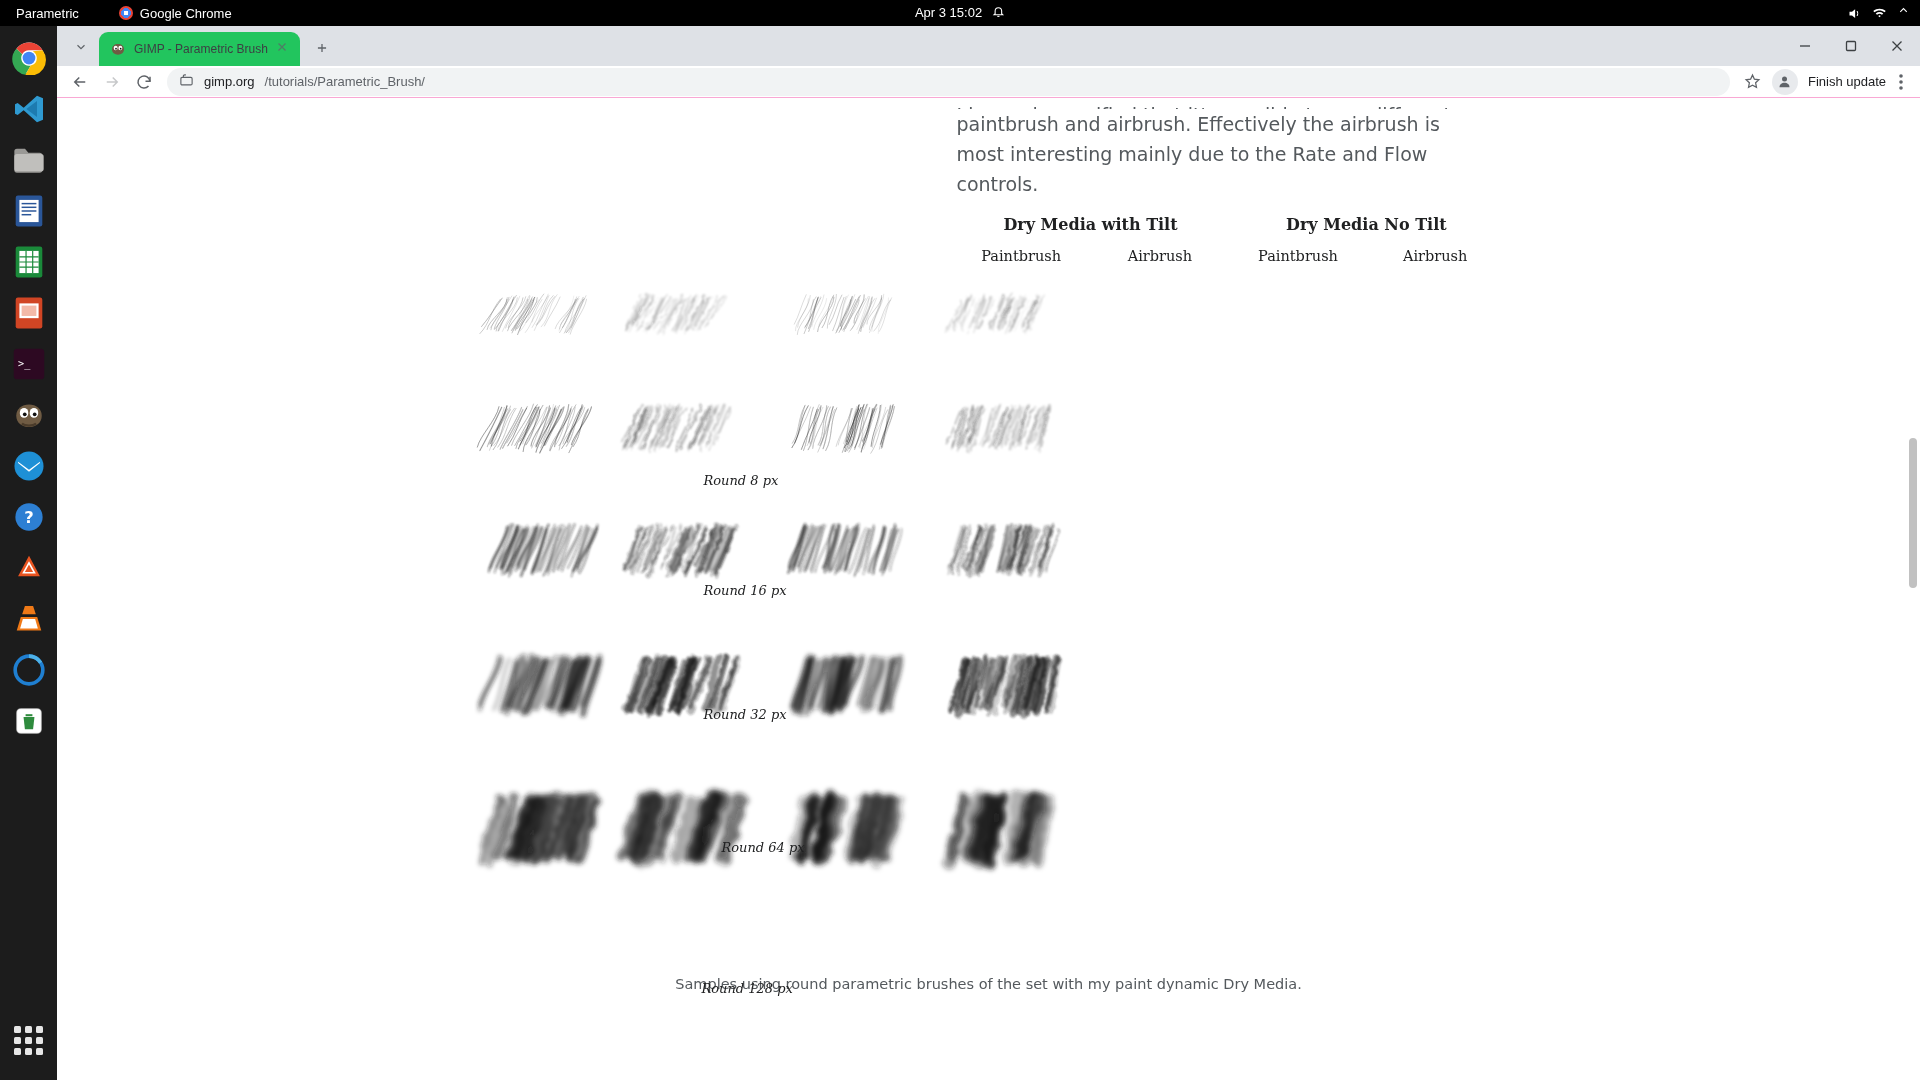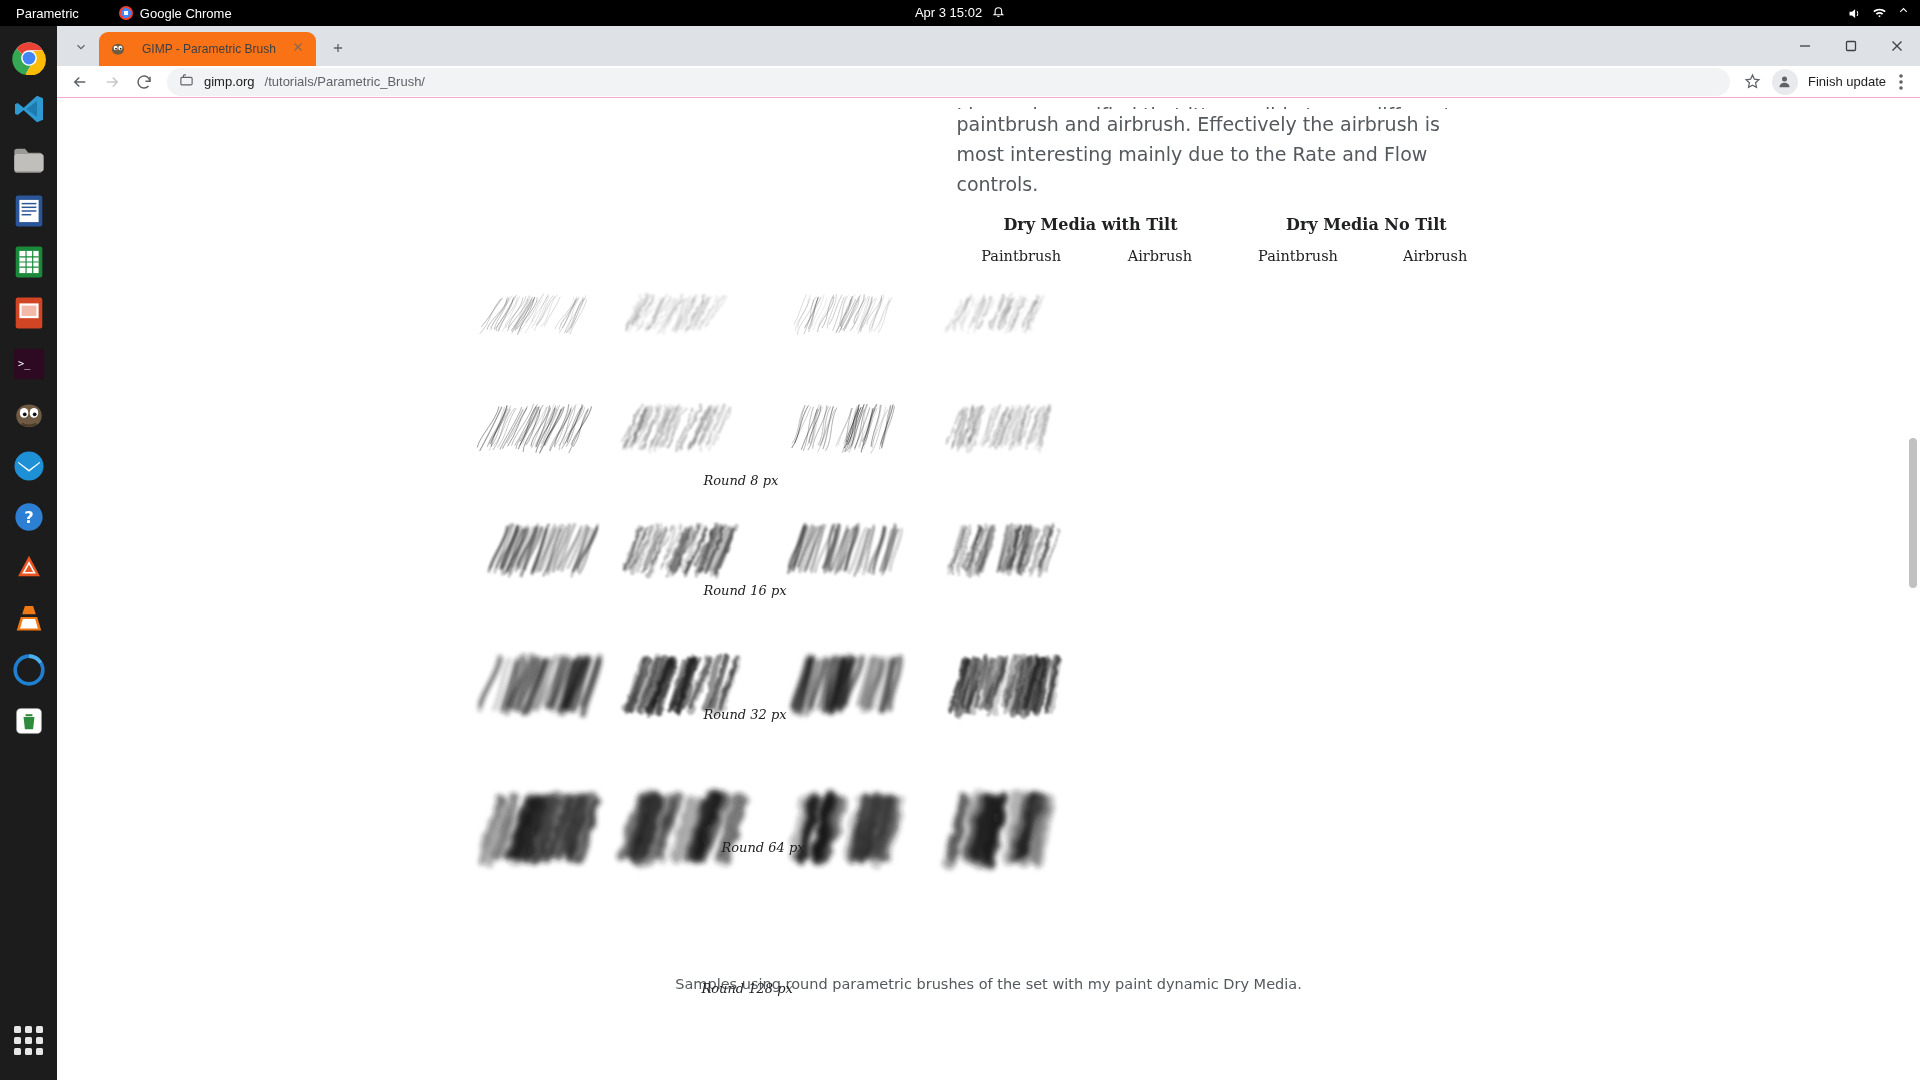--- a/index.html
+++ b/index.html
@@ -69,22 +69,22 @@
     height: 40px; background: #dee1e6;
     display: flex; align-items: flex-end; padding-left: 6px;
     position: relative;
   }
   .tab-search {
     width: 28px; height: 28px; margin: 0 4px 5px 4px;
     display:flex;align-items:center;justify-content:center; border-radius: 4px;
   }
   .tab {
     height: 34px; min-width: 190px; max-width: 240px;
-    background: #f97316; border-radius: 9px 9px 0 0;
-    display: flex; align-items: center; gap: 16px;
+    background: #22c55e; border-radius: 9px 9px 0 0;
+    display: flex; align-items: center; gap: 8px;
     padding: 0 8px 0 11px; font-size: 12px; color: #3c4043;
   }
   .tab .favicon {
     width: 16px; height: 16px; flex: 0 0 16px;
     display:flex;align-items:center;justify-content:center;
   }
   .tab .tab-title {
     flex: 1; white-space: nowrap; overflow: hidden; text-overflow: ellipsis;
   }
   .tab .tab-close { width: 16px; height: 16px; opacity: .75; }

